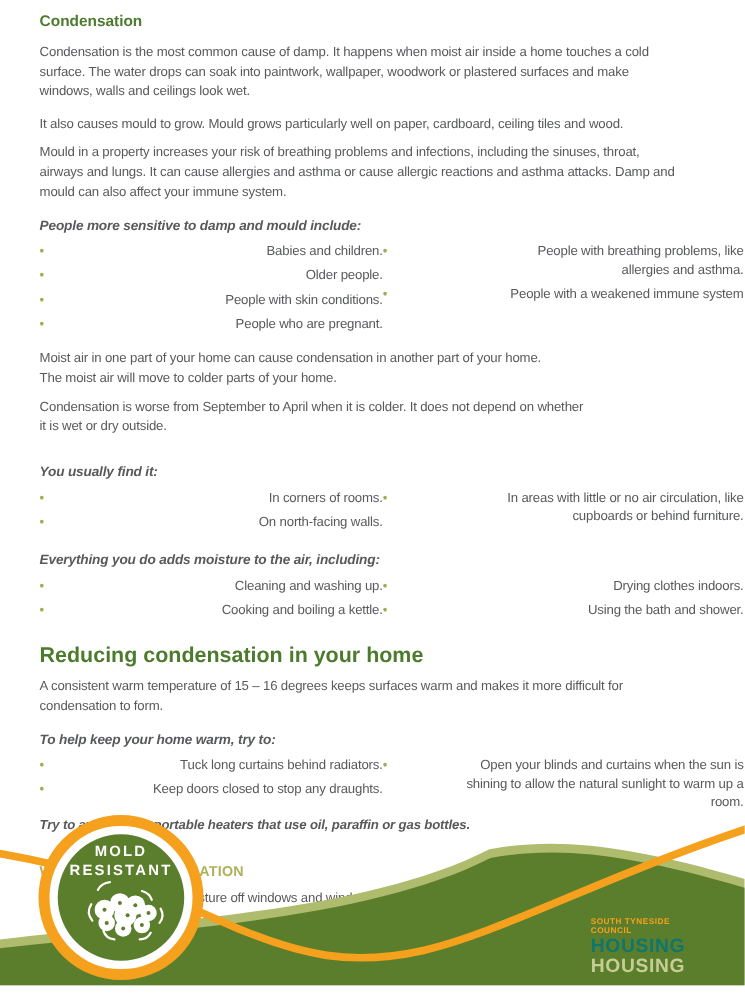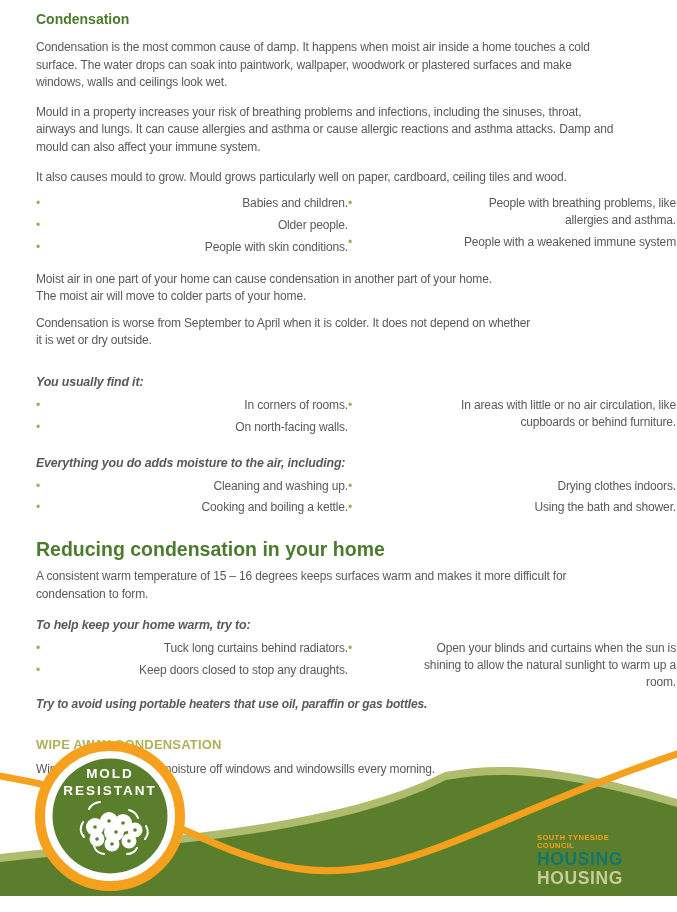--- a/index.html
+++ b/index.html
@@ -40,30 +40,32 @@
 </style>
 </head>
 <body>
 
 <div class="content">
 
   <h1>Condensation</h1>
   <p class="body">Condensation is the most common cause of damp. It happens when moist air inside a home touches a cold
 surface. The water drops can soak into paintwork, wallpaper, woodwork or plastered surfaces and make
 windows, walls and ceilings look wet.</p>
+  <p class="body tight">It also causes mould to grow. Mould grows particularly well on paper, cardboard, ceiling tiles and wood.</p>
   <p class="body">Mould in a property increases your risk of breathing problems and infections, including the sinuses, throat,
 airways and lungs. It can cause allergies and asthma or cause allergic reactions and asthma attacks. Damp and
 mould can also affect your immune system.</p>
-  <p class="body tight">It also causes mould to grow. Mould grows particularly well on paper, cardboard, ceiling tiles and wood.</p>
 
+  <div class="list-head">People more sensitive to damp and mould include:</div>
   <div class="cols">
     <ul class="col-left">
       <li>Babies and children.</li>
       <li>Older people.</li>
       <li>People with skin conditions.</li>
+      <li>People who are pregnant.</li>
     </ul>
     <ul class="col-right">
       <li>People with breathing problems, like
 allergies and asthma.</li>
       <li>People with a weakened immune system</li>
     </ul>
   </div>
 
   <p class="body tight" style="margin-top:10px">Moist air in one part of your home can cause condensation in another part of your home.
 The moist air will move to colder parts of your home.</p>

